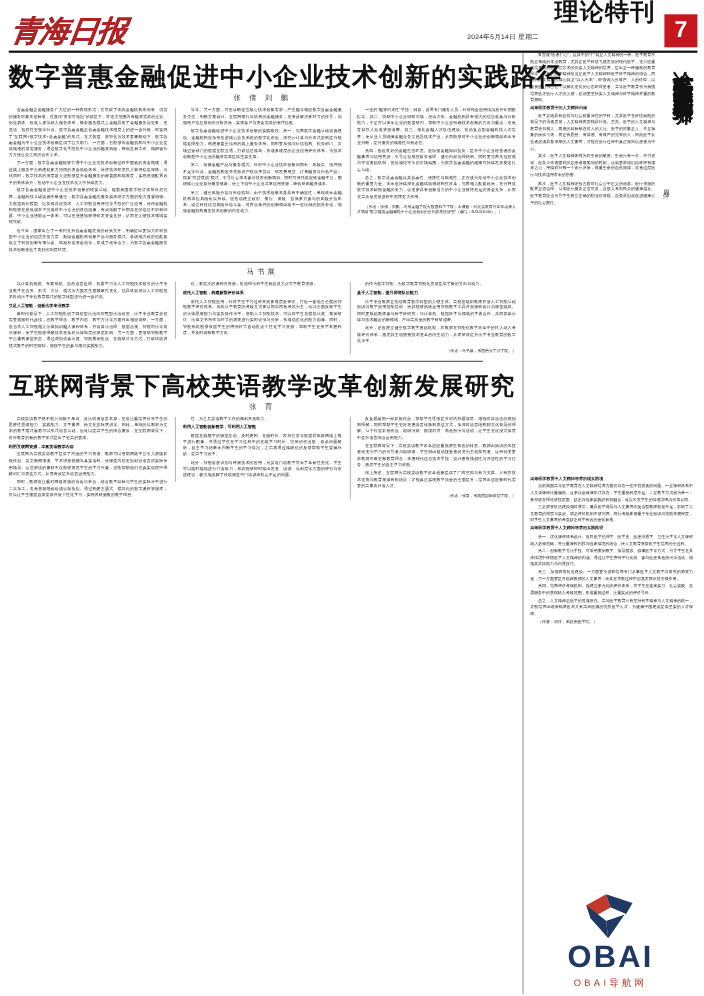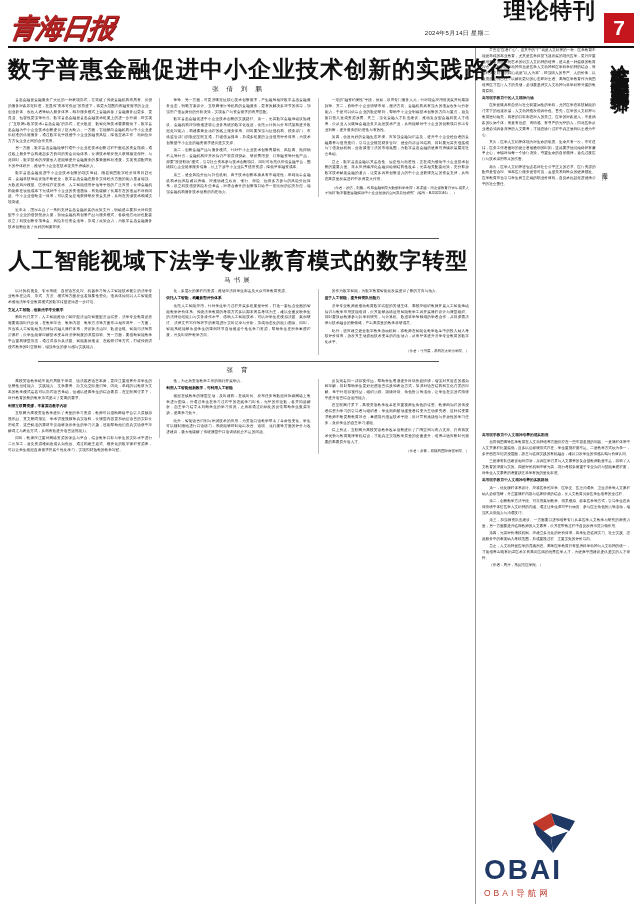--- a/index.html
+++ b/index.html
@@ -237,21 +237,21 @@
     text-indent: 0;
     font-size: 3.7px;
   }
 
   
   .obai {
     position: absolute;
     left: 8px;
     bottom: 4px;
     width: 142px;
-    text-align: left;
+    text-align: center;
   }
   .obai-cube {
     width: 52px;
     height: 44px;
     margin: 0 auto 1px auto;
     position: relative;
   }
   .obai-word {
     font-family: "Liberation Sans", sans-serif;
     font-weight: bold;
@@ -307,21 +307,20 @@
             <p class="body">第四，营造良好的金融生态环境。应加强金融知识普及，提升中小企业经营者的金融素养与信用意识，引导企业规范财务管理、健全内部治理结构。同时要完善失信惩戒与守信激励机制，营造诚信守法的市场氛围，为数字普惠金融的健康可持续发展奠定社会基础。</p>
             <p class="body">总之，数字普惠金融以其普惠性、便捷性与精准性，正在成为推动中小企业技术创新的重要力量。未来应持续深化金融供给侧结构性改革，完善相关配套政策，充分释放数字技术赋能金融的潜力，让更多具有创新活力的中小企业获得充足的资金支持，从而在高质量发展进程中发挥更大作用。</p>
             <p class="credit">（作者：张倩，刘鹏，均系金融学院大数据科学学院；本课题：河北省教育厅青年成果人才项目"数字普惠金融赋能中小企业创新的空间异质性研究"（编号：BJ2022046）。）</p>
           </div>
         </div>
       </div>
 
       <div class="art-sep"></div>
 
       <div class="article">
-        <div class="article-title sz2">人工智能视域下法学专业教育模式的数字转型</div>
         <div class="byline">马书展</div>
         <div class="cols">
           <div class="col">
             <p class="body">以计算机视觉、专家系统、自然语言处理、机器学习等人工智能技术被引的法学专业教学在边界、形式、方法、模式等方面发生着颠覆性变化。信具体如何以人工智能技术推动法学专业教育模式的数字转型还待进一步讨论。</p>
             <p class="sub">立足人工智能，创新法学专业教学</p>
             <p class="body">新时代背景下，人工智能推动了回应型法治向智慧型法治转变，法学专业教育必然需要紧跟时代步伐，在教学理念、教学内容、教学方法等方面作出相应调整。一方面，应当将人工智能相关法律知识融入课程体系，开设算法治理、数据合规、智能司法等前沿课程，使学生能够理解技术变革对法律制度的深层影响。另一方面，要借助智能教学平台重构课堂形态，通过虚拟仿真法庭、智能案例推送、在线研讨等方式，打破传统讲授式教学的时空限制，增强学生的参与感与实践能力。</p>
           </div>
           <div class="col">
             <p class="body">化，多层次的课程内资源，推动理法科学生都普及大众可学教育资源。</p>
             <p class="sub">依托人工智能，构建新型评价体系</p>
@@ -333,20 +332,21 @@
             <p class="body">法学专业教师是推动教育数字转型的关键主体。高校应组织教师开展人工智能基础知识与教学应用技能培训，使其能够熟练运用智能教学工具开展课程设计与课堂组织。同时要鼓励教师参与跨学科研究，与计算机、数据科学等领域的学者合作，共同探索法律与技术融合的新领域，产出高质量的教学科研成果。</p>
             <p class="body">此外，还应建立健全数字教学激励机制，将教师在智能化教学改革中的投入纳入考核评价体系，激发其主动拥抱技术变革的内生动力，从而整体提升法学专业教育的数字化水平。</p>
             <p class="credit-r">（作者：马书展，系西南大学法学院。）</p>
           </div>
         </div>
       </div>
 
       <div class="art-sep"></div>
 
       <div class="article">
+        <div class="article-title sz2">互联网背景下高校英语教学改革创新发展研究</div>
         <div class="byline">张 育</div>
         <div class="cols">
           <div class="col">
             <p class="body">高校英语教学绝不能只局限于单词、语法或者语言本身，更应注重培养外界学生的思辨性思维能力、实践能力、文学素养、跨文化交际意识等。因此，单纯的以教材为文本的教学模式看着可以形式语言基础，但难以提高学生的综合素质，在互联网背景下，对外教育的新的教学形式提出了更高的要求。</p>
             <p class="sub">利用互联网资源，丰富英语教学内容</p>
             <p class="body">互联网为高校英语教学提供了海量的学习资源，教师可以借助网络平台引入原版影视作品、英文新闻报道、学术讲座视频等真实语料，使课堂内容更加贴近语言的实际使用场景。这些鲜活的素材不仅能够激发学生的学习兴趣，还能帮助他们在真实语境中理解词汇与表达方式，从而有效提升语言运用能力。</p>
             <p class="body">同时，教师应注重对网络资源的筛选与整合，结合教学目标与学生的实际水平进行二次加工，避免资源堆砌造成认知负担。通过构建主题式、模块化的数字课程资源库，可以让学生根据自身需求开展个性化学习，实现因材施教的教学理想。</p>
           </div>
           <div class="col">
             <p class="body">性，为之后英语教学工作的顺利开展助力。</p>

